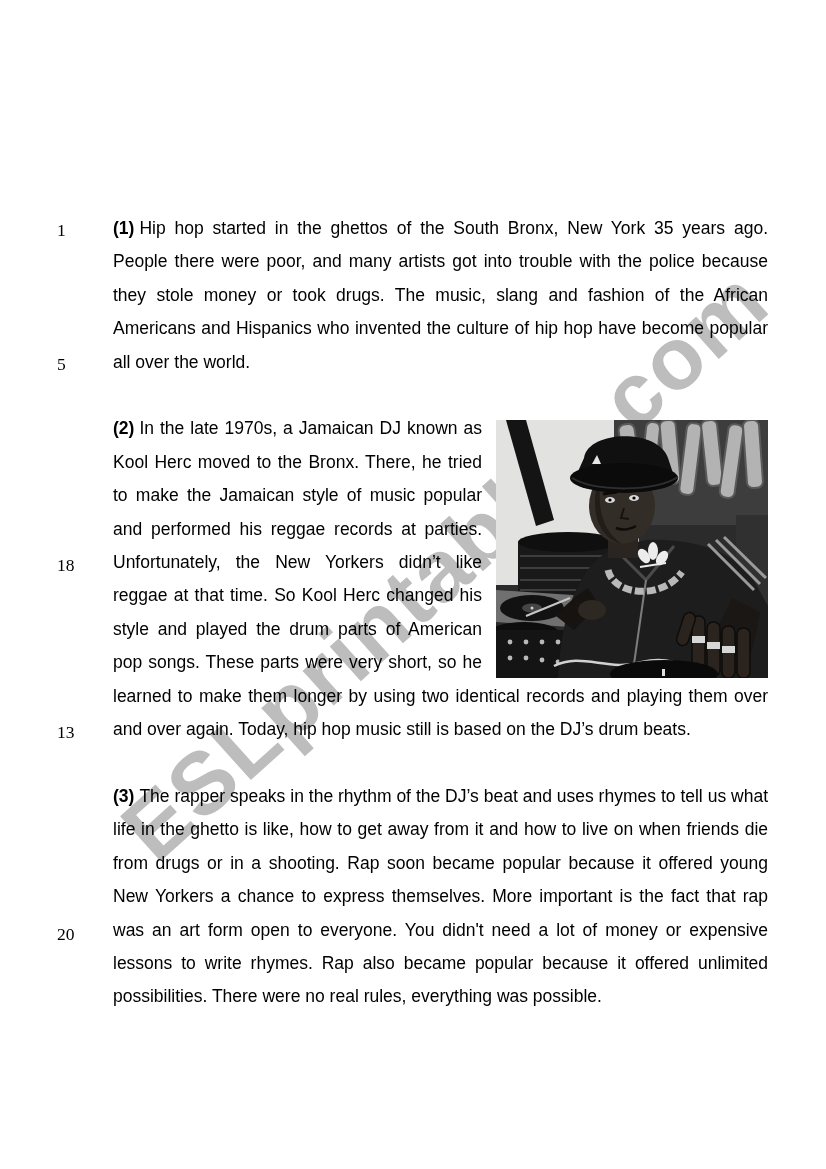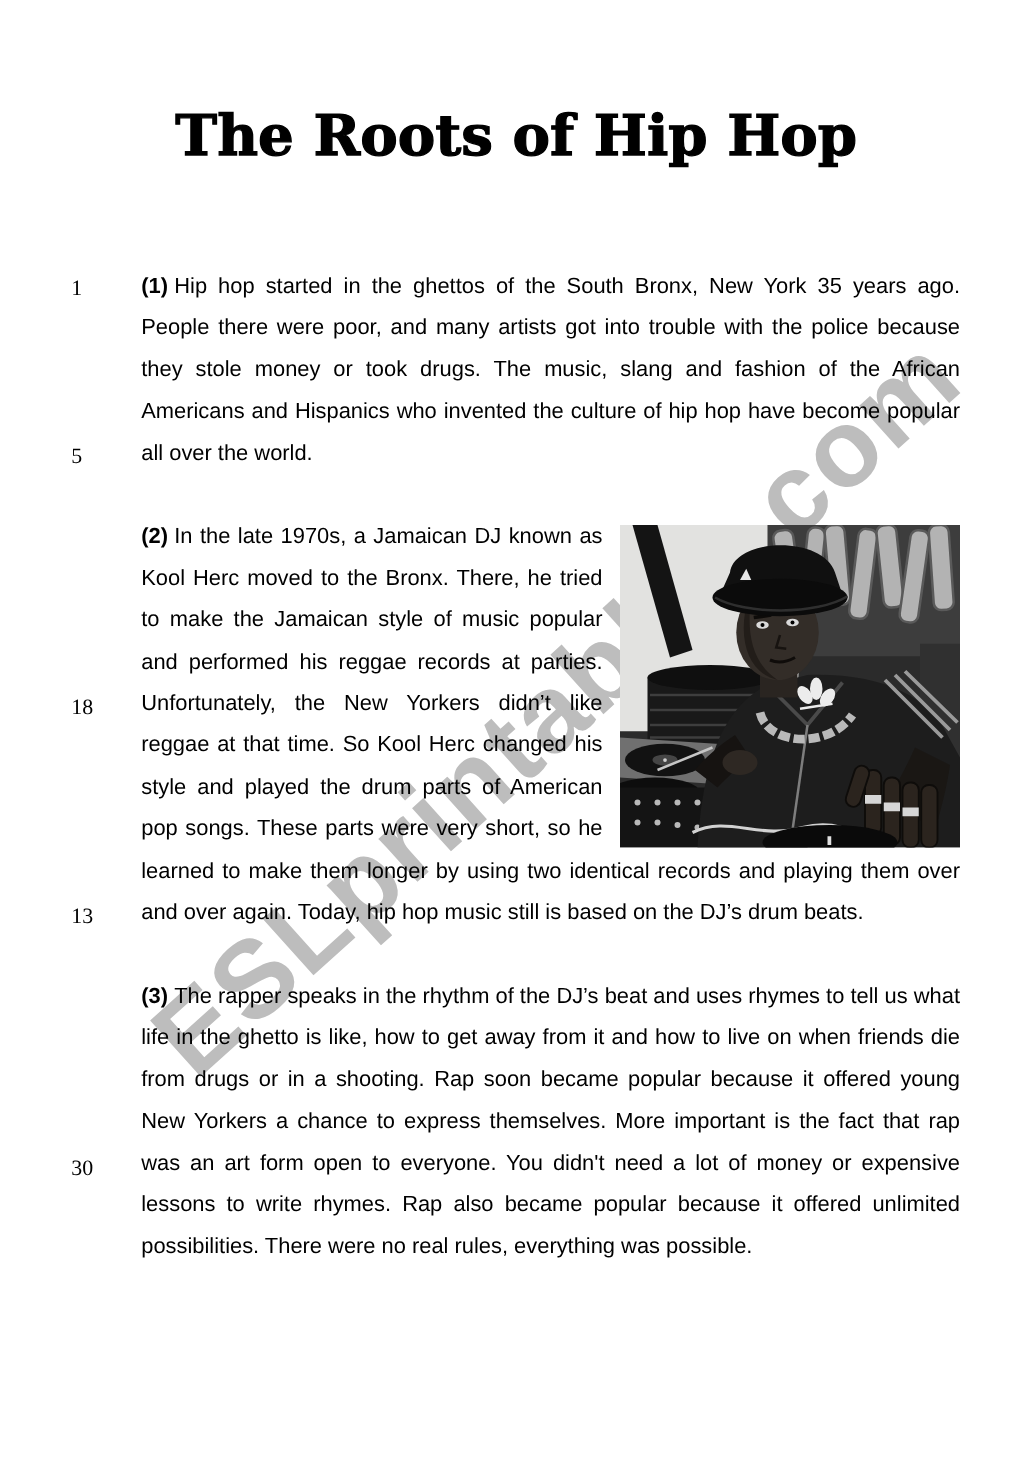--- a/index.html
+++ b/index.html
@@ -39,28 +39,27 @@
   }
   .fig svg{display:block;width:272px;height:258px;}
 </style>
 </head>
 <body>
 
 <div class="page">
 
   <div class="watermark">ESLprintables.com</div>
 
-  <h1 class="title">The Roots of Hip Hop</h1>
 
 
   <div class="lineno" style="top:222px">1</div>
   <div class="lineno" style="top:356px">5</div>
   <div class="lineno" style="top:557px">18</div>
   <div class="lineno" style="top:724px">13</div>
-  <div class="lineno" style="top:926px">30</div>
+  <div class="lineno" style="top:926px">20</div>
 
   <div class="body">
 
     <p><span class="marker">(1)</span><span>Hip hop started in the ghettos of the South Bronx, New York 35 years ago. People there were poor, and many artists got into trouble with the police because they stole money or took drugs. The music, slang and fashion of the African Americans and Hispanics who invented the culture of hip hop have become popular all over the world.</span></p>
 
     <p><span class="fig">
           <svg viewBox="0 0 272 258" xmlns="http://www.w3.org/2000/svg">
       <rect width="272" height="258" fill="#2b2b2b"></rect>
       <polygon points="0,0 150,0 140,165 0,165" fill="#e2e2e0"></polygon>
       <polygon points="10,0 30,0 58,100 40,106" fill="#141414"></polygon>

